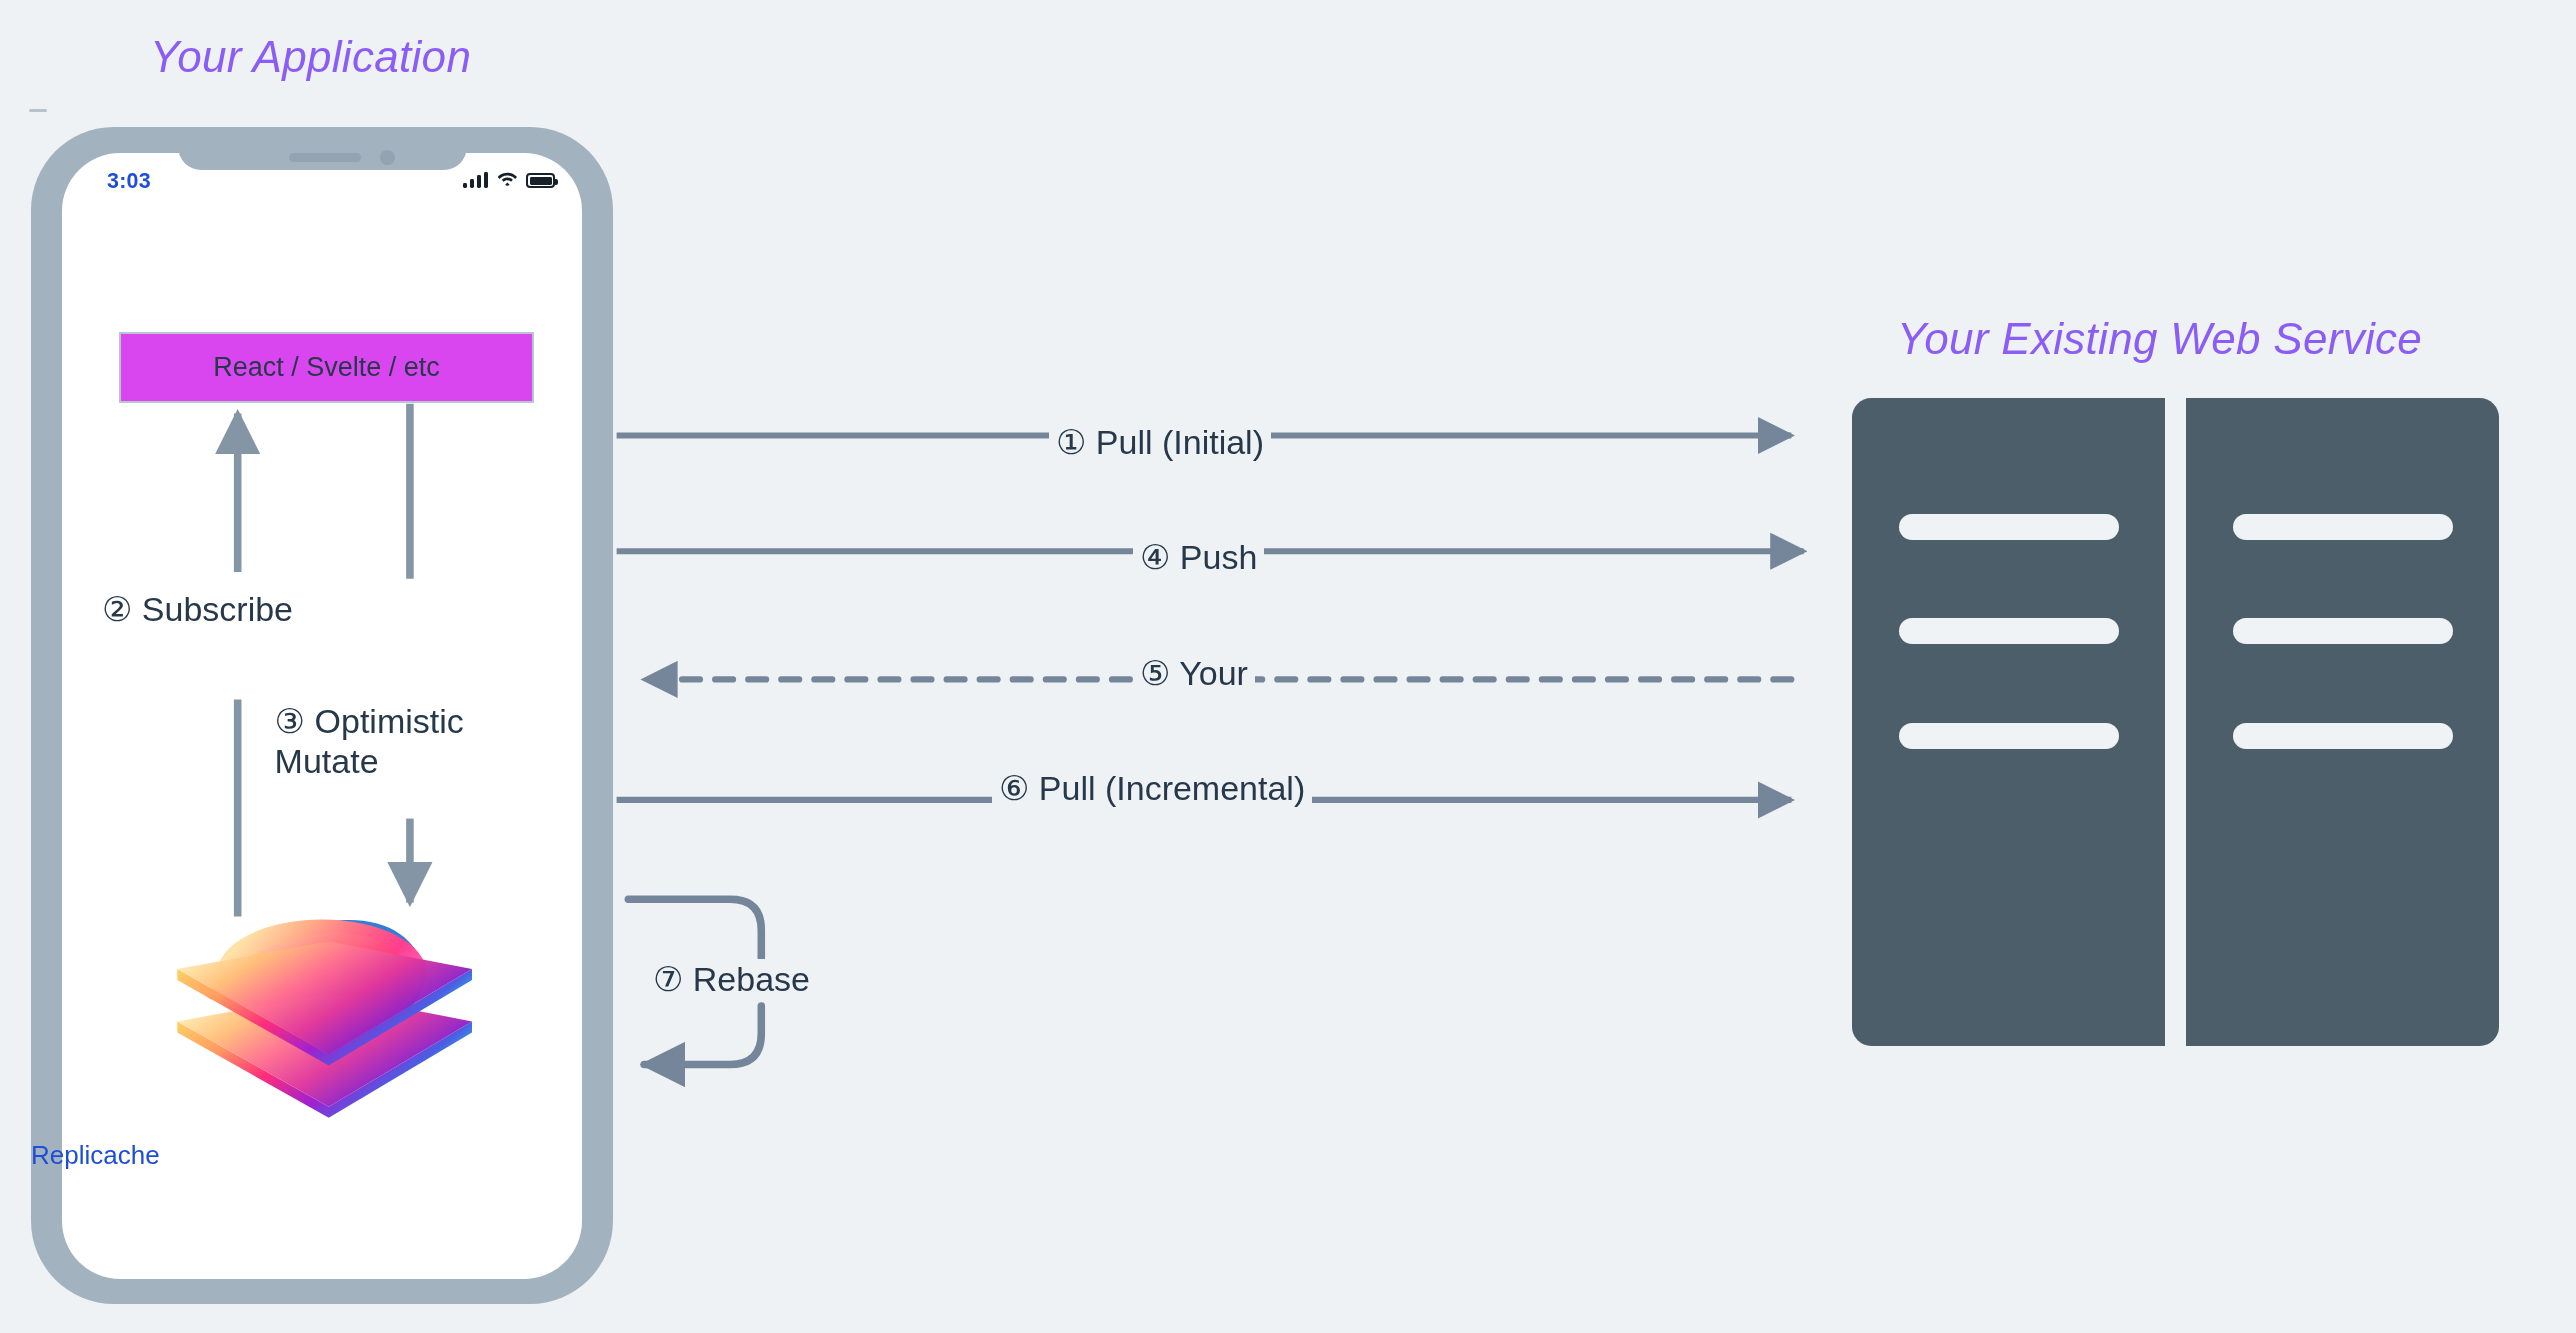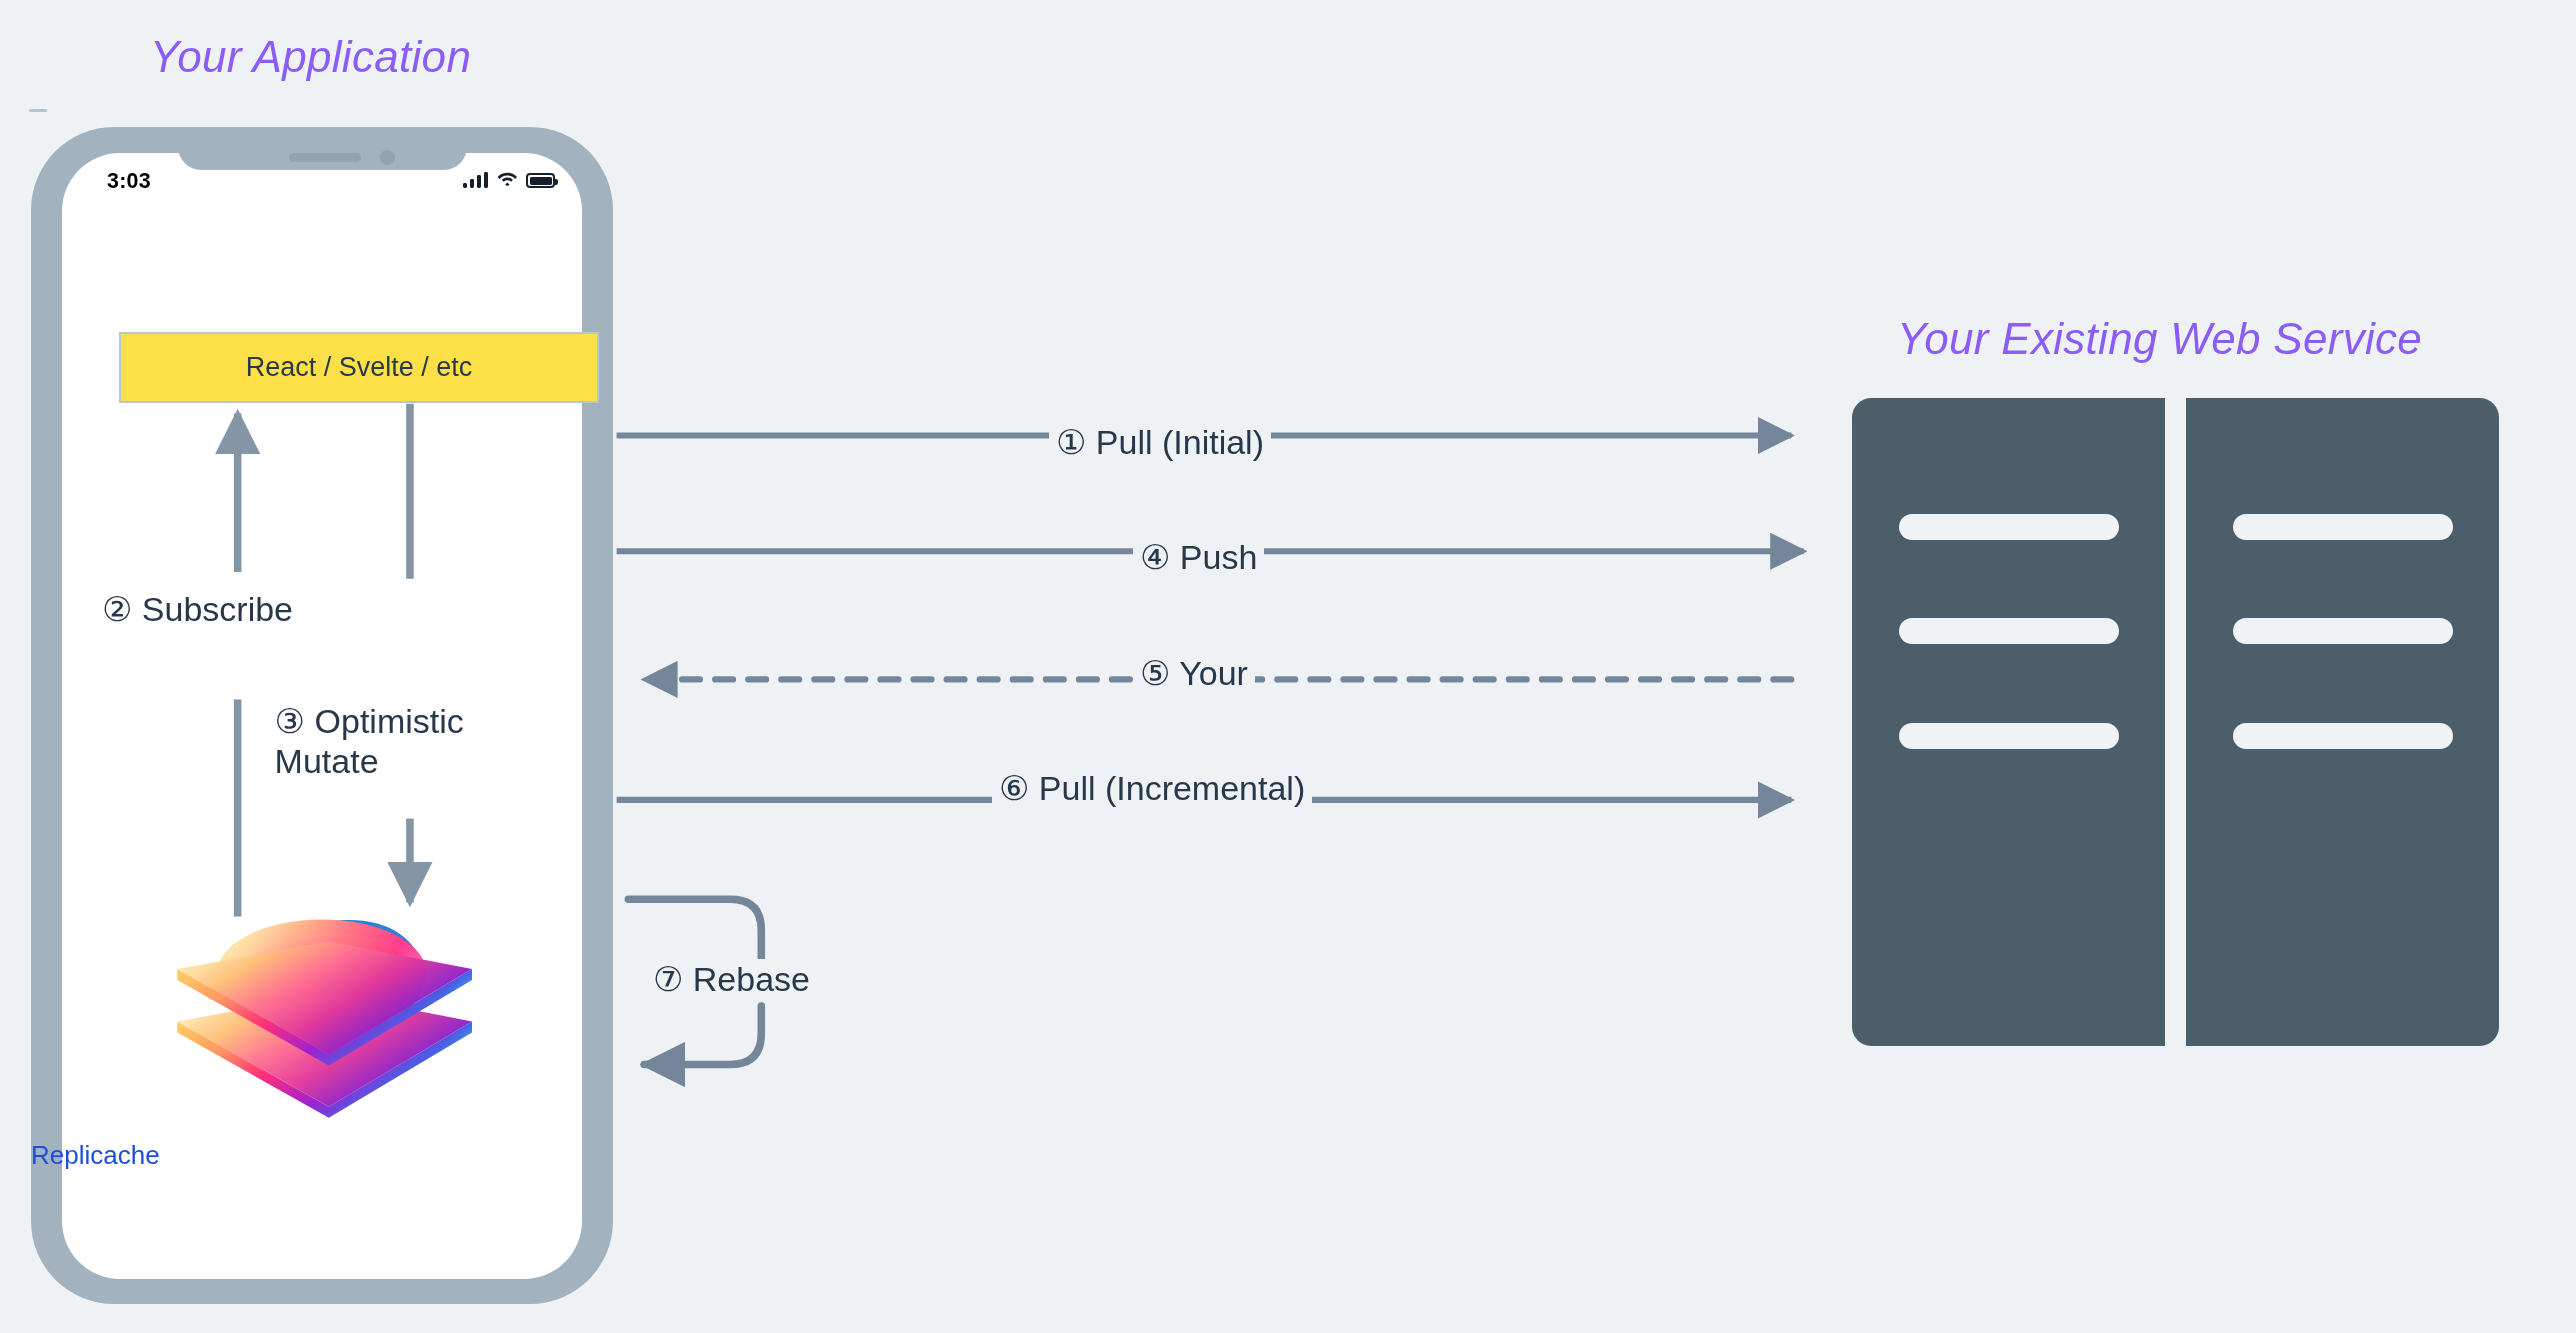--- a/index.html
+++ b/index.html
@@ -76,21 +76,21 @@
     background: #93a3b1;
     border-radius: 50%;
   }
 
   
   #status-time {
     position: absolute;
     left: 107px; top: 169px;
     font-size: 21.4px;
     font-weight: bold;
-    color: #000000;
+    color: #1d4ed8;
     letter-spacing: 0.3px;
   }
   #status-icons {
     position: absolute;
     left: 463px; top: 169px;
     display: flex; align-items: flex-end; gap: 9px;
     height: 19.3px;
   }
   .signal-bars { display: flex; align-items: flex-end; gap: 2.8px; height: 16.5px; }
   .signal-bars i { display: block; width: 4.1px; background: #15202b; border-radius: 1.4px; }
@@ -109,23 +109,23 @@
     content: ""; position: absolute;
     right: -4.8px; top: 4.1px; width: 2.8px; height: 5.5px;
     background: #15202b; border-radius: 0 2.1px 2.1px 0;
   }
   .battery i { display: block; width: 100%; height: 100%; background: #15202b; border-radius: 1.4px; }
 
   
   #framework-box {
     position: absolute;
     left: 119px; top: 332px;
-    width: 480px; height: 71px;
+    width: 415px; height: 71px;
     border: 2.1px solid #b9c6d0;
-    background: #fde047;
+    background: #d946ef;
     display: flex; align-items: center; justify-content: center;
   }
   #framework-label {
     font-size: 27px;
     color: #27384a;
     white-space: nowrap;
   }
 
   
   #logo-wrap {

